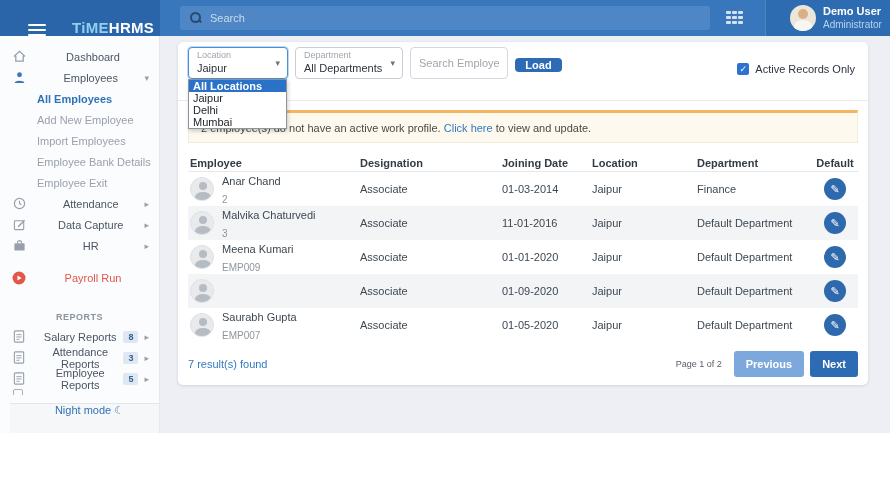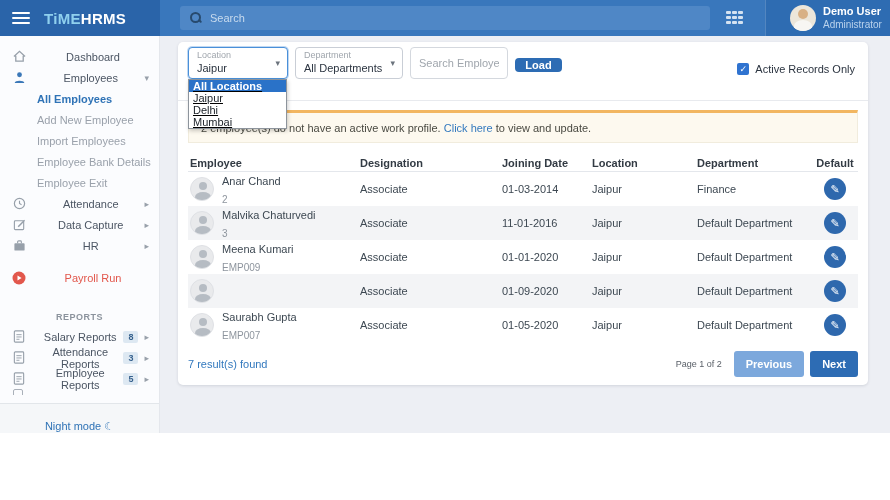--- a/index.html
+++ b/index.html
@@ -1,21 +1,21 @@
 <!DOCTYPE html>
 <html><head>
 <meta charset="utf-8">
 <style>
   * { margin:0; padding:0; box-sizing:border-box; }
   html,body { width:890px; height:500px; background:#fff; font-family:"Liberation Sans", sans-serif; }
   .app { position:relative; width:890px; height:433px; overflow:hidden; background:#edeff4; }
 
   
   .topbar { position:absolute; top:0; left:0; width:890px; height:36px; display:flex; z-index:30; }
-  .topbar-left { width:160px; background:#2a64a9; display:flex; align-items:center; padding-left:12px; }
+  .topbar-left { width:160px; background:#2a64a9; display:flex; align-items:flex-end; padding-left:28px;gap:12px; }
   .hamburger { width:18px; height:12px; display:flex; flex-direction:column; justify-content:space-between; cursor:pointer; }
   .hamburger span { display:block; height:2px; background:#fff; border-radius:1px; }
   .logo { margin-left:14px; font-size:15px; font-weight:bold; letter-spacing:.3px; }
   .logo .lt { color:#8fd0ee; }
   .logo .lh { color:#ffffff; }
   .topbar-main { flex:1; background:#3977bc; position:relative; }
   .search-pill { position:absolute; left:20px; top:6px; width:530px; height:24px; background:#4f87c6; border-radius:3px; display:flex; align-items:center; padding-left:10px; }
   .mag { position:relative; width:12px; height:12px; margin-right:8px; }
   .mag::before { content:""; position:absolute; left:0; top:0; width:7px; height:7px; border:2px solid #274a6e; border-radius:50%; }
   .mag::after { content:""; position:absolute; left:8px; top:8px; width:4px; height:2px; background:#274a6e; transform:rotate(45deg); border-radius:1px; }
@@ -38,21 +38,21 @@
   .slabel { font-size:11px; color:#4b5563; flex:1; }
   .sarrow { font-size:9px; color:#98a0aa; }
   .sub-item { height:21px; display:flex; align-items:center; padding-left:37px; font-size:11px; color:#9aa1ab; cursor:pointer; }
   .sub-item.active { color:#2f73b6; font-weight:bold; }
   .side-item.payroll { margin-top:11px; }
   .side-item.payroll .slabel { color:#e2574c; }
   .sec-header { margin:24px 0 4px; font-size:9px; font-weight:bold; color:#8b939d; letter-spacing:.5px; }
   .badge { background:#dde8f2; color:#36618e; font-size:9px; font-weight:bold; border-radius:2px; padding:1px 5px; margin-right:6px; }
   .partial-item { height:6px; overflow:hidden; padding-left:13px; }
   .partial-item i { display:block; width:10px; height:10px; border:1px solid #a9b0b9; border-radius:2px; }
-  .side-footer { position:absolute; left:0; bottom:0; width:100%; height:30px; background:#f5f7f9; border-top:1px solid #e2e6ea; display:flex; align-items:flex-end; justify-content:center; cursor:pointer; }
+  .side-footer { position:absolute; left:10px; bottom:0; width:100%; height:30px; background:#f5f7f9; border-top:1px solid #e2e6ea; display:flex; align-items:flex-start; justify-content:center; cursor:pointer; }
   .night { color:#2f73b6; font-size:11px; }
 
   
   .main { position:absolute; left:160px; top:36px; width:730px; height:397px; background:#edeff4; }
   .card { position:absolute; left:18px; top:6px; width:690px; height:343px; background:#fff; border-radius:5px; box-shadow:0 1px 3px rgba(40,50,70,.14); }
 
   
   .select-box { position:absolute; height:32px; background:#fff; border:1px solid #c9ced6; border-radius:4px; padding:3px 20px 0 8px; cursor:pointer; }
   .select-box.focused { border-color:#4a90d9; box-shadow:0 0 0 1px rgba(74,144,217,.35); }
   .sel-label { font-size:9px; color:#a0a6ad; line-height:1.1; }
@@ -62,21 +62,21 @@
   #sel-department { left:117px; top:5px; width:108px; }
   .emp-search { position:absolute; left:232px; top:5px; width:98px; height:32px; border:1px solid #d4d8de; border-radius:4px; font-size:11px; padding:0 8px; color:#2b3440; font-family:"Liberation Sans",sans-serif; }
   .emp-search::placeholder { color:#a0a6ad; }
   .load-btn { position:absolute; left:337px; top:16px; width:47px; height:14px; background:#2d6cb4; border:none; border-radius:4px; color:#fff; font-size:11px; font-weight:bold; cursor:pointer; font-family:"Liberation Sans",sans-serif; }
   .chk-wrap { position:absolute; right:13px; top:21px; display:flex; align-items:center; cursor:pointer; }
   .chk { width:12px; height:12px; background:#2f73d0; border-radius:2px; color:#fff; font-size:9px; line-height:12px; text-align:center; margin-right:6px; }
   .chk-label { font-size:11px; color:#2b3440; }
   .divider { position:absolute; left:0; top:58px; width:100%; border-bottom:1px solid #e8eaee; }
 
   
-  .dropdown { position:absolute; left:10px; top:37px; width:99px; background:#fff; border:1px solid #8d949c; z-index:50; box-shadow:1px 2px 4px rgba(0,0,0,.2);text-decoration:underline; }
+  .dropdown { position:absolute; left:10px; top:37px; width:99px; background:#fff; border:1px solid #8d949c; z-index:50; box-shadow:1px 2px 4px rgba(0,0,0,.2); }
   .opt { font-size:11px; color:#20262d; padding:0 4px; height:12px; line-height:12px; white-space:nowrap; cursor:pointer; }
   .opt.selected { background:#2a72c8; color:#fff; font-weight:bold; }
 
   
   .banner { position:absolute; left:10px; right:10px; top:68px; height:33px; background:#fdf9ef; border:1px solid #f1ecdd; border-top:3px solid #f2b661; display:flex; align-items:center; padding-left:12px; }
   .banner-text { font-size:11px; color:#4a4a42; }
   .banner-text a { color:#3379be; text-decoration:none; cursor:pointer; }
 
   
   .table { position:absolute; left:10px; right:10px; top:112px; }

